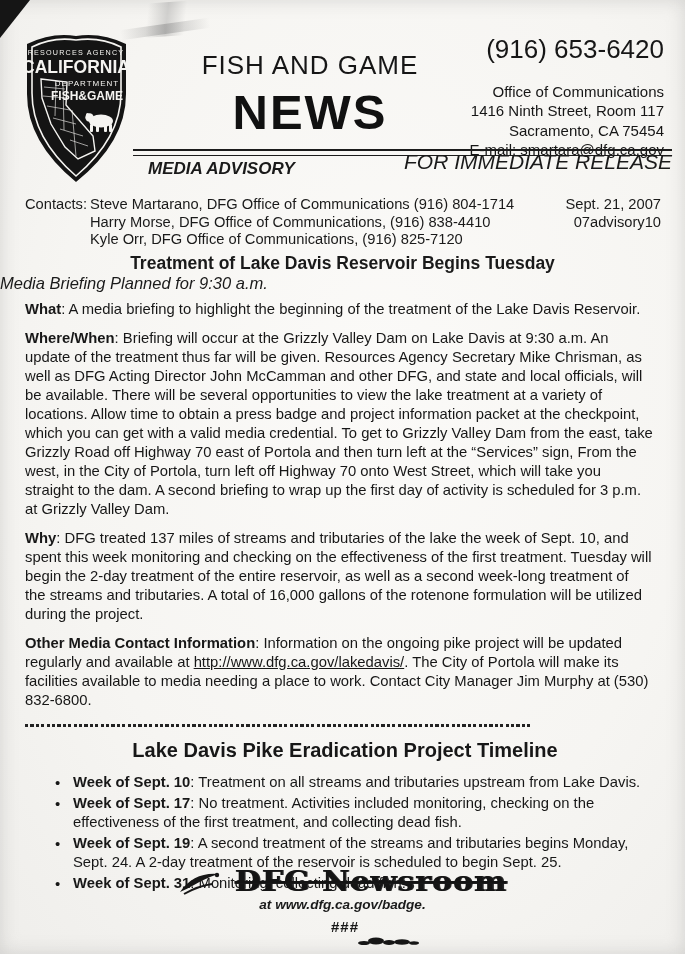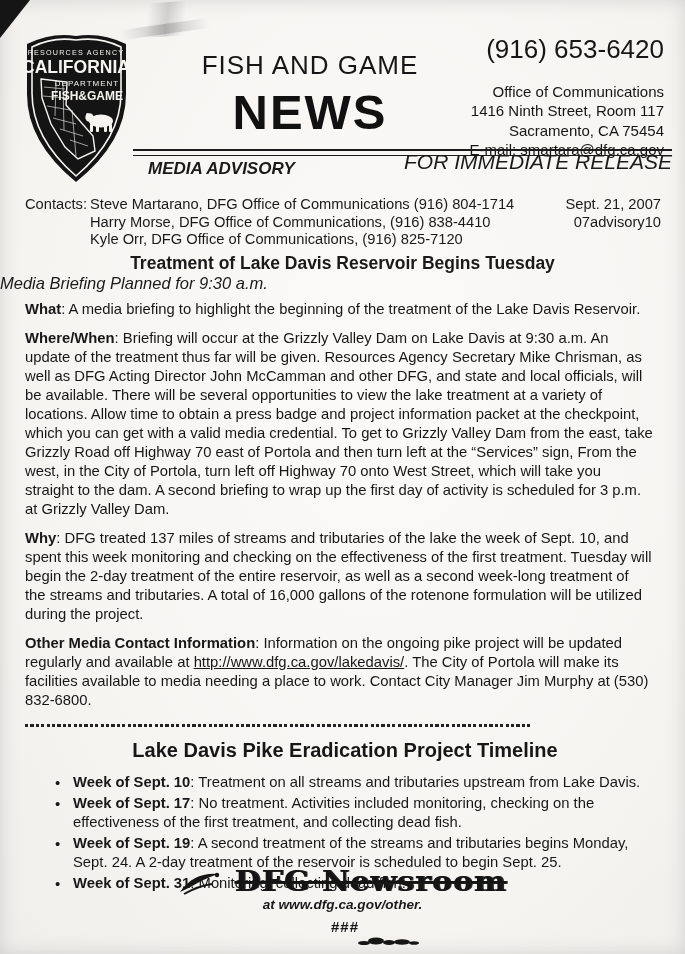--- a/index.html
+++ b/index.html
@@ -161,21 +161,21 @@
 
   <div class="footer">
     <div class="newsroom">
       <svg width="44" height="28" viewBox="0 0 44 28">
         <path d="M2,24 Q16,4 40,6 Q26,11 16,17 Q9,21 2,24 Z" fill="#161616"></path>
         <path d="M6,26 Q20,18 34,16" stroke="#161616" stroke-width="2" fill="none"></path>
         <circle cx="39" cy="7" r="2.2" fill="#161616"></circle>
       </svg>
       <span class="newsroom-text">DFG Newsroom</span>
     </div>
-    <div class="newsroom-url">at www.dfg.ca.gov/other.</div>
+    <div class="newsroom-url">at www.dfg.ca.gov/badge.</div>
   </div>
 
   <div class="smudge">
     <svg width="66" height="12" viewBox="0 0 66 12">
       <ellipse cx="8" cy="8" rx="6" ry="2" fill="#161616"></ellipse>
       <ellipse cx="20" cy="6" rx="8" ry="3.4" fill="#161616"></ellipse>
       <ellipse cx="33" cy="7.5" rx="6" ry="2.4" fill="#161616"></ellipse>
       <ellipse cx="46" cy="7" rx="8" ry="2.8" fill="#161616"></ellipse>
       <ellipse cx="58" cy="8" rx="5" ry="1.8" fill="#161616"></ellipse>
     </svg>

